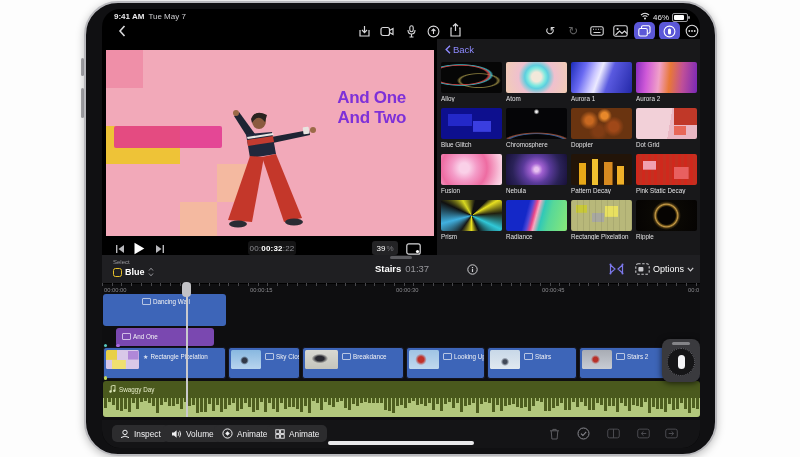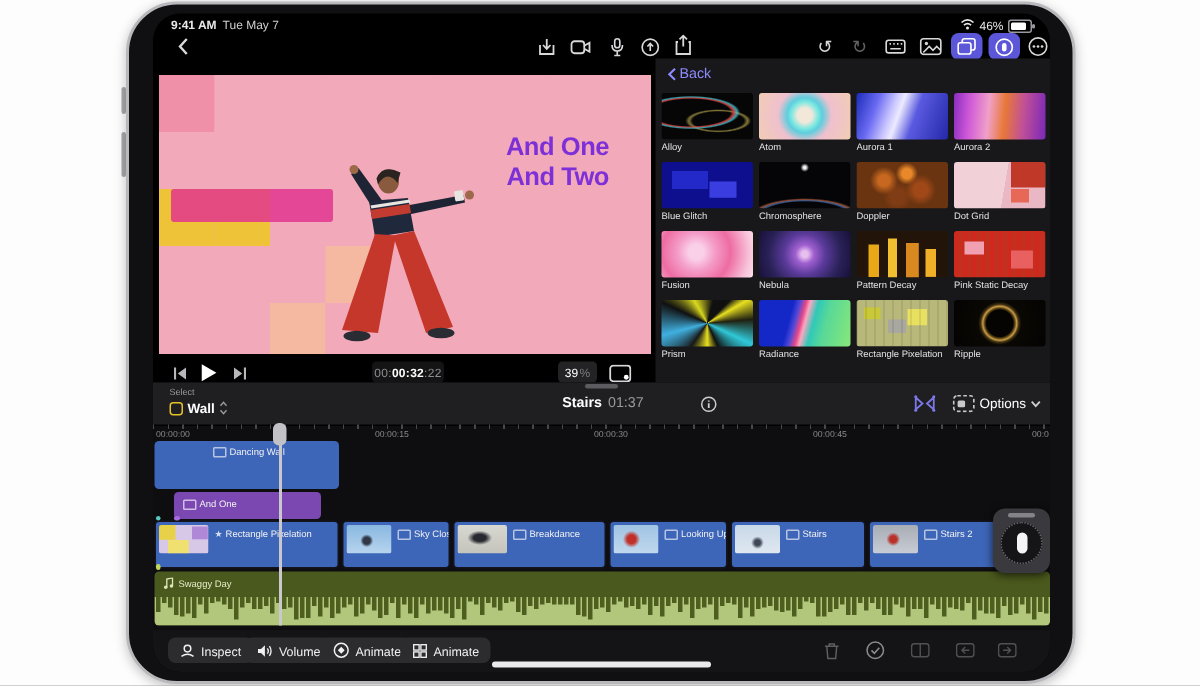--- a/index.html
+++ b/index.html
@@ -390,21 +390,21 @@
             </div>
         </div>
       </div>
 
       <div class="timeline">
         <div class="tl-head">
           <div class="drag-handle"></div>
           <div class="sel-label">Select</div>
           <div class="tool-chip">
             <span class="tool-ic"></span>
-            <span>Wall</span>
+            <span>Blue</span>
             <svg width="6" height="10" viewBox="0 0 6 10">
                 <path d="M1 3.5 L3 1.2 L5 3.5 M1 6.5 L3 8.8 L5 6.5" stroke="#98989d" fill="none" stroke-width="1"></path>
               </svg>
           </div>
           <div class="proj"><b>Stairs</b><span class="dur">01:37</span></div>
           <span class="ic" style="left:364px;top:8px;width:12px;height:12px">
               <svg width="11" height="11" viewBox="0 0 11 11">
                 <circle cx="5.5" cy="5.5" r="4.7" stroke="#cfcfd2" fill="none" stroke-width="1"></circle>
                 <path d="M5.5 4.8 V8 M5.5 3 V3.9" stroke="#cfcfd2" stroke-width="1.2"></path>
               </svg>

